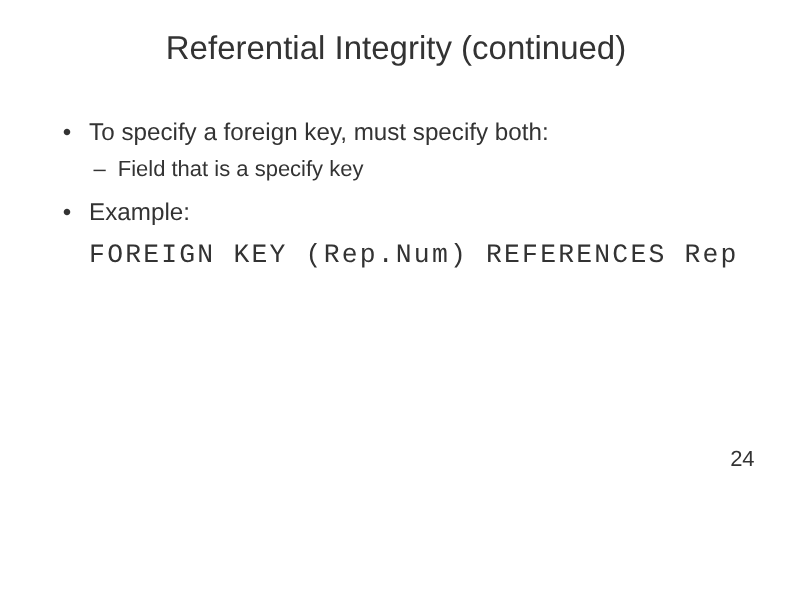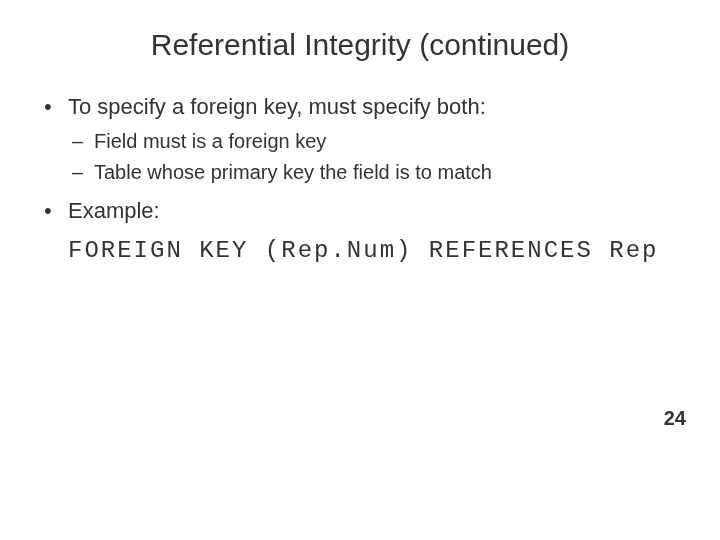--- a/index.html
+++ b/index.html
@@ -28,21 +28,21 @@
     font-weight: normal;
   }
   .body {
     padding: 20px 40px 0 40px;
     font-size: 22px;
     line-height: 1.35;
   }
   ul.level1 {
     list-style: none;
     padding-left: 0;
-    margin: 0;
+    margin: 13px;
   }
   ul.level1 > li {
     position: relative;
     padding-left: 28px;
     margin-bottom: 10px;
   }
   ul.level1 > li::before {
     content: "•";
     position: absolute;
     left: 4px;
@@ -74,42 +74,39 @@
     font-size: 24px;
     padding-left: 28px;
     margin: 8px 0 10px 0;
     white-space: nowrap;
   }
   .page-number {
     position: absolute;
     right: 34px;
     bottom: 24px;
     font-size: 20px;
-    font-weight: bold;
+    font-weight: normal;
     color: #333333;
   }
 </style>
 </head>
 <body>
 
 <div class="slide">
 
   <div class="title">Referential Integrity (continued)</div>
 
   <div class="body">
     <ul class="level1">
 
       <li>
         <span>To specify a foreign key, must specify both:</span>
         <ul class="level2">
           <li>
-            <span>Field must is a foreign key</span>
-          </li>
-          <li>
-            <span>Table whose primary key the field is to match</span>
+            <span>Field that is a specify key</span>
           </li>
         </ul>
       </li>
 
       <li>
         <span>Example:</span>
       </li>
 
       <div class="code-line">FOREIGN KEY (Rep.Num) REFERENCES Rep</div>
 

